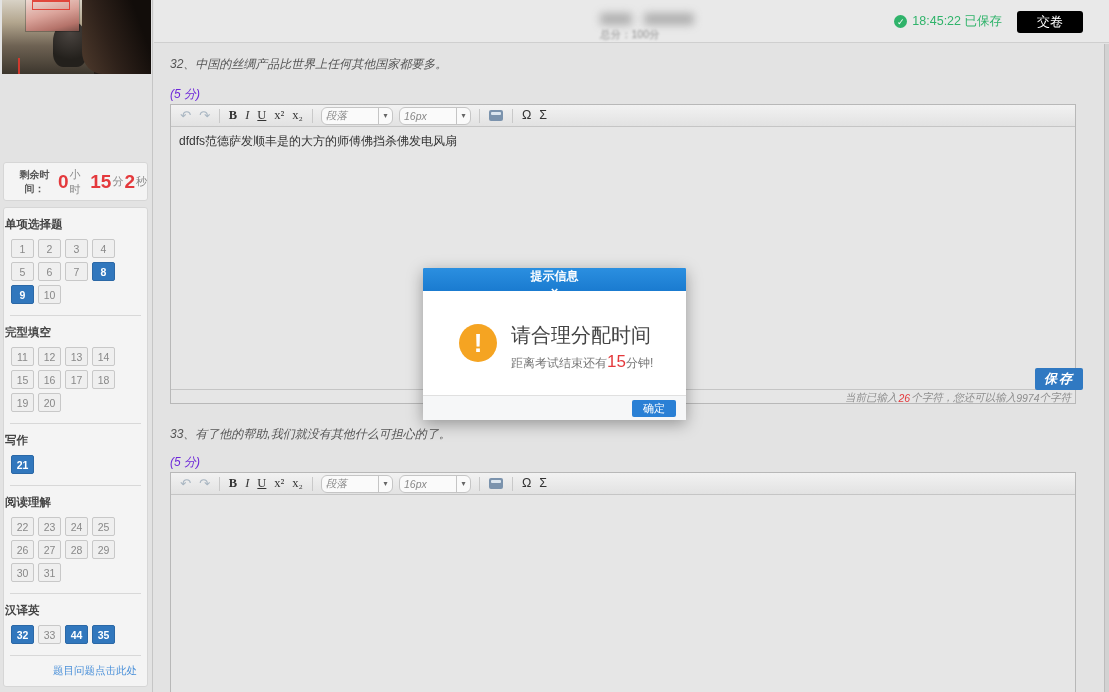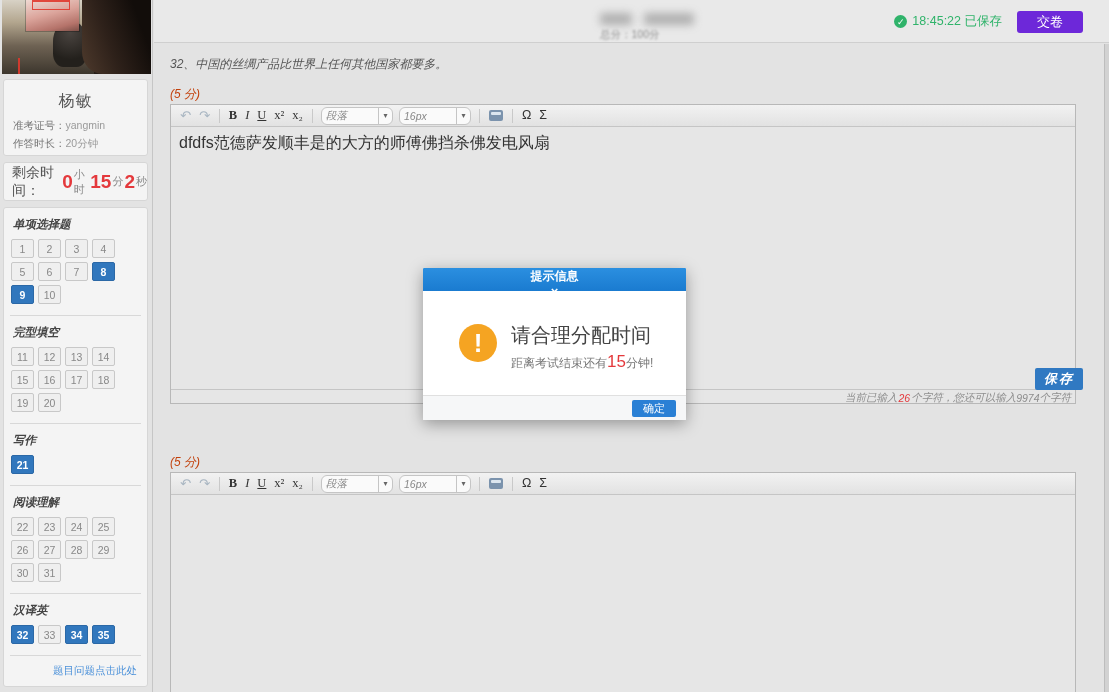--- a/index.html
+++ b/index.html
@@ -23,63 +23,63 @@
     background:linear-gradient(165deg,#efd9d2 0%,#dba49b 45%,#b5736a 80%,#7e5048 100%);
     box-shadow:0 0 0 1px rgba(0,0,0,.25);}
   .wc-facebox{position:absolute;left:6px;top:0;width:38px;height:10px;border:1px solid rgba(224,56,44,.9);border-top-width:2px;box-sizing:border-box;}
   .wc-redtick{position:absolute;left:16px;bottom:0;width:2px;height:16px;background:#d03a2e;}
   .card{position:absolute;left:3px;width:145px;background:#f4f4f4;border:1px solid #d6d6d6;border-radius:3px;box-sizing:border-box;}
   .student-card{top:79px;height:77px;padding-top:11px;}
   .student-name{text-align:center;font-size:16px;color:#555;letter-spacing:1px;}
   .info-row{margin:7px 0 0 9px;font-size:10.5px;color:#777;}
   .info-row .val{color:#9a9a9a;}
   .timer-card{top:162px;height:39px;display:flex;align-items:center;padding-left:8px;}
-  .timer-label{font-size:14px;font-weight:normal;color:#555;}
+  .timer-label{font-size:10px;font-weight:bold;color:#555;text-align:center;}
   .timer-num{font-size:19px;font-weight:bold;color:#e4393c;margin:0 1px;}
   .timer-unit{font-size:11px;color:#888;}
   .answer-card{top:207px;height:480px;}
   .ac-header{display:flex;align-items:center;justify-content:space-between;padding:9px 10px 4px;}
   .ac-title{font-size:15px;color:#9a9a9a;letter-spacing:3px;}
   .ac-dot{width:7px;height:7px;border-radius:50%;background:#cfcfcf;}
-  .ac-label{font-size:11.5px;font-weight:bold;color:#444;margin:9px 0 5px;padding-left:9px;font-style:italic;}
+  .ac-label{font-size:11.5px;font-weight:bold;color:#444;margin:9px 0 5px;padding-left:1px;}
   .ac-grid{padding:0 5px;display:flex;flex-wrap:wrap;}
   .qbtn{width:23px;height:19px;margin:2px;display:flex;align-items:center;justify-content:center;
     background:#efefef;border:1px solid #c8c8c8;border-radius:2px;font-size:10.5px;color:#888;box-sizing:border-box;cursor:pointer;}
   .qbtn.active{background:#3177bd;border-color:#2b68a6;color:#fff;font-weight:bold;}
   .ac-divider{border-top:1px solid #d8d8d8;margin:9px 6px 0;}
   .ac-link{position:absolute;right:10px;bottom:8px;font-size:10.5px;color:#4a90d9;cursor:pointer;}
   
   .main{position:absolute;left:154px;top:0;width:955px;height:692px;}
   .topbar{position:absolute;left:0;top:0;width:100%;height:43px;background:#e9e9e9;border-bottom:1px solid #cfcfcf;box-sizing:border-box;}
   .title-blur{position:absolute;left:446px;top:13px;width:110px;text-align:left;}
   .blur-blobs{display:flex;gap:12px;}
   .blob{height:12px;background:#9d9d9d;border-radius:3px;filter:blur(4px);opacity:.75;}
   .blob1{width:32px;} .blob2{width:50px;}
   .total-score{margin-top:3px;font-size:10.5px;color:#8f8f8f;filter:blur(1.1px);}
   .topbar-right{position:absolute;right:26px;top:0;height:43px;display:flex;align-items:center;gap:15px;}
   .save-status{display:flex;align-items:center;gap:5px;font-size:12.5px;color:#2fb36a;}
   .check-icon{width:13px;height:13px;border-radius:50%;background:#2fb36a;color:#fff;font-size:9px;display:flex;align-items:center;justify-content:center;}
-  .submit-btn{width:66px;height:22px;background:#6d28d9;color:#fff;font-size:13px;border:none;border-radius:3px;display:flex;align-items:center;justify-content:center;cursor:pointer;}
+  .submit-btn{width:66px;height:22px;background:#000000;color:#fff;font-size:13px;border:none;border-radius:3px;display:flex;align-items:center;justify-content:center;cursor:pointer;}
   .q-title{position:absolute;left:16px;font-size:12px;font-style:italic;color:#555;}
-  .q-score{position:absolute;left:16px;font-size:12px;font-style:italic;color:#c2410c;}
+  .q-score{position:absolute;left:16px;font-size:12px;font-style:italic;color:#6d28d9;}
   .editor{position:absolute;left:16px;width:906px;background:#e6e6e6;border:1px solid #b8b8b8;box-sizing:border-box;}
   .rte-toolbar{height:21px;background:linear-gradient(#f2f2f2,#e2e2e2);border-bottom:1px solid #c5c5c5;display:flex;align-items:center;padding-left:5px;}
   .tb-btn{font-size:12.5px;color:#333;margin:0 4px;cursor:pointer;line-height:1;}
   .tb-muted{color:#a9b6c2;font-size:13px;}
   .tb-serif{font-family:"Liberation Serif","DejaVu Serif",serif;}
   .tb-bold{font-weight:bold;}
   .tb-italic{font-style:italic;}
   .tb-underline{text-decoration:underline;}
   .tb-sep{width:1px;height:14px;background:#c9c9c9;margin:0 5px;}
   .tb-select{display:flex;align-items:center;height:16px;background:#fafafa;border:1px solid #c5c5c5;border-radius:6px;margin:0 3px;cursor:pointer;}
   .tb-select i{width:52px;font-size:10.5px;font-style:italic;color:#888;padding-left:4px;}
   .tb-select b{width:13px;height:16px;border-left:1px solid #c5c5c5;font-size:8px;color:#666;display:flex;align-items:center;justify-content:center;font-weight:normal;}
   .tb-media{width:14px;height:11px;background:#7b93ad;border-radius:2px;margin:0 4px;position:relative;cursor:pointer;}
   .tb-media:after{content:"";position:absolute;left:2px;top:2px;right:2px;height:3px;background:#dce6ef;border-radius:1px;}
-  .rte-content{font-size:16px;color:#333;padding:6px 8px;box-sizing:border-box;cursor:text;}
+  .rte-content{font-size:12px;color:#333;padding:6px 8px;box-sizing:border-box;cursor:text;}
   .editor1 .rte-content{height:262px;}
   .editor2 .rte-content{height:199px;}
   .rte-status{height:16px;border-top:1px solid #c5c5c5;display:flex;align-items:center;justify-content:flex-end;padding-right:4px;
     font-size:10.5px;font-style:italic;color:#8d8d8d;}
   .rte-status .red{color:#e4393c;margin:0 1px;}
   .save-btn{position:absolute;left:881px;top:368px;width:48px;height:22px;background:#3079c2;color:#fff;
     font-size:13px;font-style:italic;font-weight:bold;letter-spacing:2px;border:none;border-radius:2px;
     display:flex;align-items:center;justify-content:center;cursor:pointer;z-index:5;}
   .scroll-strip{position:absolute;right:0;top:44px;width:4px;height:648px;background:#d2d2d2;border-left:1px solid #bdbdbd;}
   
@@ -106,29 +106,20 @@
     <div class="wc-scene"></div>
     <div class="wc-person"></div>
     <div class="wc-yellow"></div>
     <div class="wc-hair"></div>
     <div class="wc-pip">
       <div class="wc-facebox"></div>
     </div>
     <div class="wc-redtick"></div>
   </div>
 
-  <div class="card student-card">
-    <div class="student-name">杨敏</div>
-    <div class="info-row">
-      <span>准考证号：</span><span class="val">yangmin</span>
-    </div>
-    <div class="info-row" style="margin-top:4px;">
-      <span>作答时长：</span><span class="val">20分钟</span>
-    </div>
-  </div>
 
   <div class="card timer-card">
     <span class="timer-label">剩余时间：</span>
     <span class="timer-num">0</span>
     <span class="timer-unit">小时</span>
     <span class="timer-num">15</span>
     <span class="timer-unit">分</span>
     <span class="timer-num">2</span>
     <span class="timer-unit">秒</span>
   </div>
@@ -179,21 +170,21 @@
           <div class="qbtn">28</div>
           <div class="qbtn">29</div>
           <div class="qbtn">30</div>
           <div class="qbtn">31</div>
         </div>
         <div class="ac-divider"></div>
         <div class="ac-label">汉译英</div>
         <div class="ac-grid">
           <div class="qbtn active">32</div>
           <div class="qbtn">33</div>
-          <div class="qbtn active">34</div>
+          <div class="qbtn active">44</div>
           <div class="qbtn active">35</div>
         </div>
         <div class="ac-divider"></div>
       </div>
     <span class="ac-link">题目问题点击此处</span>
   </div>
 </aside>
 
 <div class="main">
   <header class="topbar">
@@ -244,20 +235,21 @@
     <div class="rte-status">
       <span>当前已输入</span>
       <span class="red">26</span>
       <span>个字符，您还可以输入</span>
       <span>9974</span>
       <span>个字符</span>
     </div>
   </div>
   <button class="save-btn">保存</button>
 
+  <div class="q-title" style="top:426px;">33、有了他的帮助,我们就没有其他什么可担心的了。</div>
   <div class="q-score" style="top:454px;">(5 分)</div>
   <div class="editor editor2" style="top:472px;height:221px;">
     <div class="rte-toolbar">
   <span class="tb-btn tb-muted">↶</span>
   <span class="tb-btn tb-muted">↷</span>
   <span class="tb-sep"></span>
   <span class="tb-btn tb-serif tb-bold">B</span>
   <span class="tb-btn tb-serif tb-italic">I</span>
   <span class="tb-btn tb-serif tb-underline">U</span>
   <span class="tb-btn tb-serif">x²</span>

